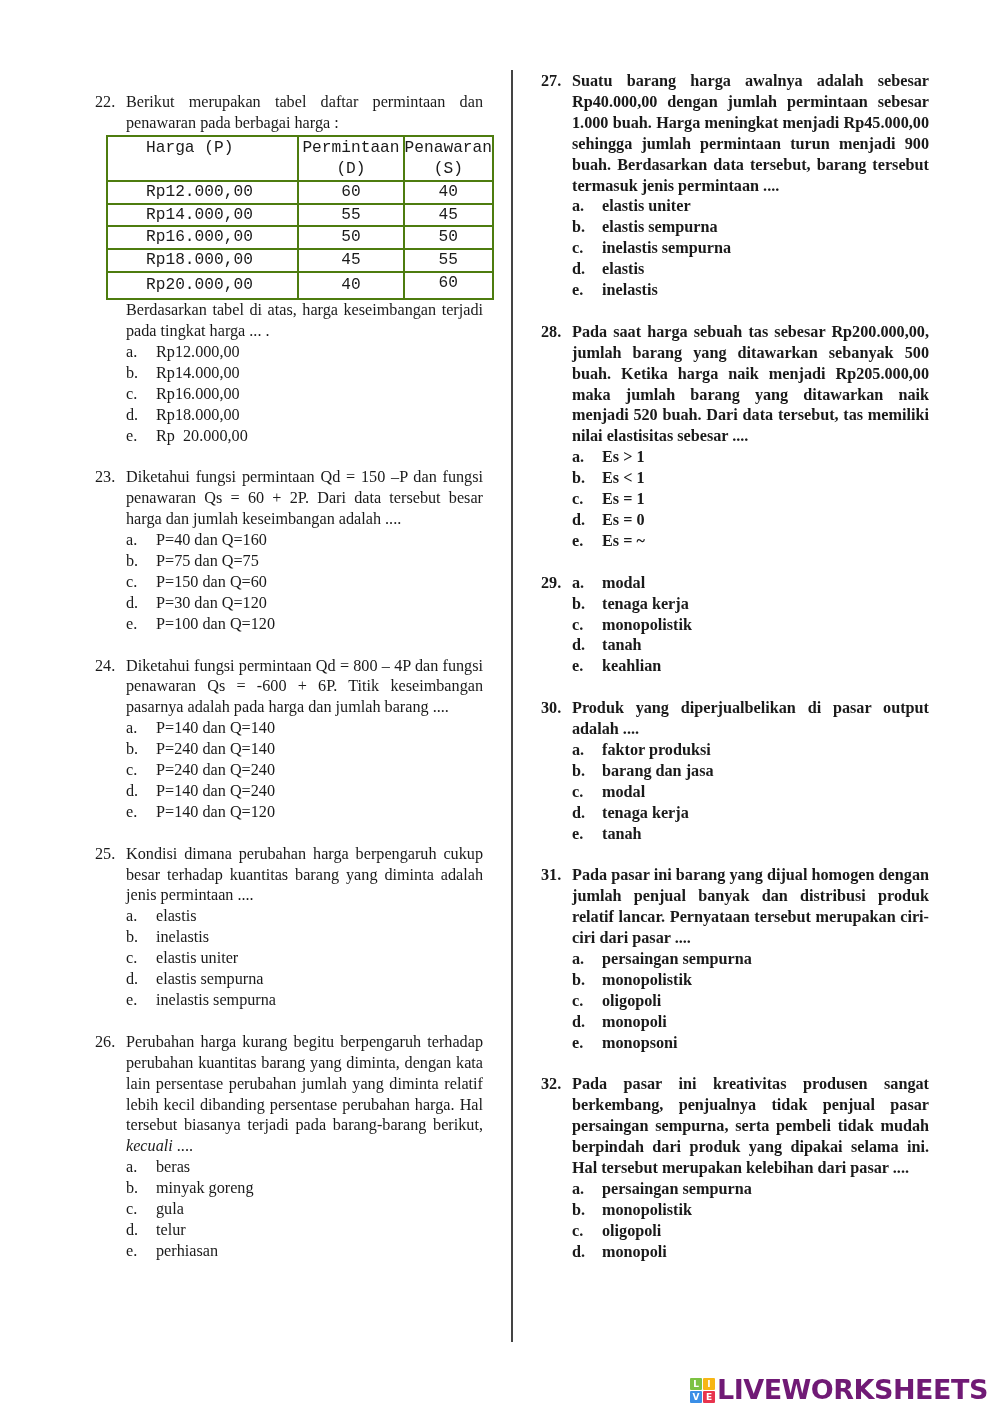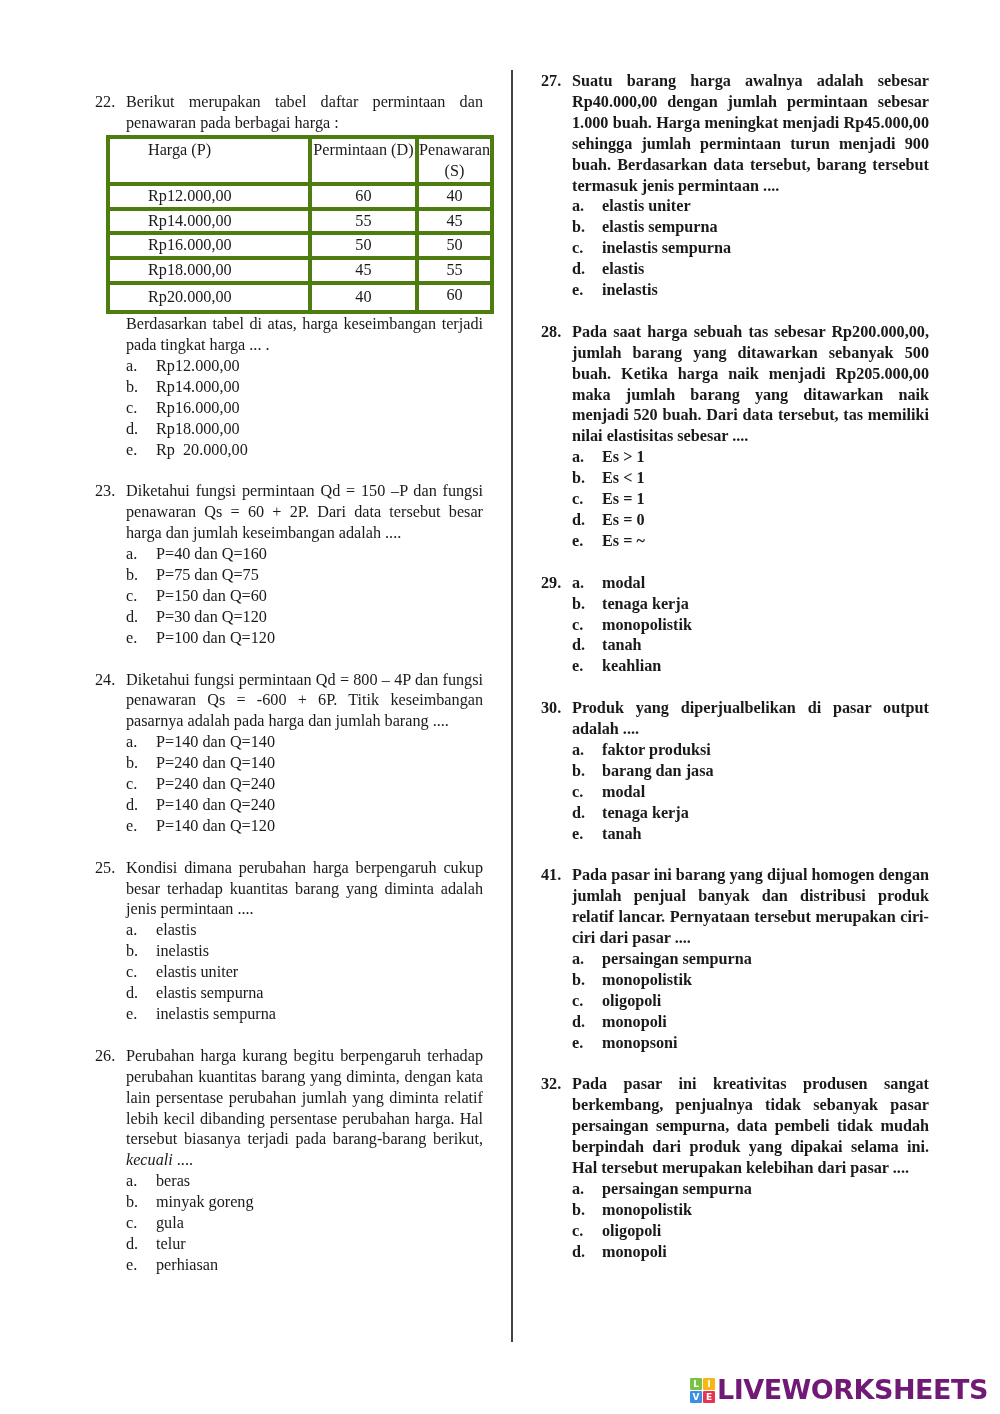--- a/index.html
+++ b/index.html
@@ -11,21 +11,21 @@
   .col-right { left: 541px; top: 71px; width: 388px; font-weight: bold; }
   .divider { position: absolute; left: 511px; top: 70px; width: 2px; height: 1272px; background: #444; }
   .question { position: relative; padding-left: 31px; margin-bottom: 20.9px; }
   .qnum { position: absolute; left: 0; top: 0; }
   .qtext { text-align: justify; text-align-last: left; }
   .qtext em { font-style: italic; }
   .options { list-style: none; margin: 0; padding: 0; }
   .option { position: relative; padding-left: 30px; }
   .opt-letter { position: absolute; left: 0; top: 0; }
   table.dtable { border-collapse: collapse; width: 388px; margin-left: -20px; margin-top: 1px; margin-bottom: 0; font-family: "Liberation Serif", serif; font-size: 16.2px; line-height: 20.9px; }
-  table.dtable th, table.dtable td { border: 4px solid #4d7c0f; font-weight: normal; text-align: center; padding: 0; }
+  table.dtable th, table.dtable td { border: 2px solid #4d7c0f; font-weight: normal; text-align: center; padding: 0; font-family: Liberation Mono, monospace; }
   table.dtable th { vertical-align: top; padding-top: 1px; }
   table.dtable td:first-child, table.dtable th:first-child { text-align: left; padding-left: 38px; }
   table.dtable .c1 { width: 165px; }
   table.dtable .c2 { width: 105px; }
   .after-table { margin-top: 0; }
   .logo { position: absolute; left: 690px; top: 1376px; height: 28px; display: flex; align-items: center; }
   .logo-squares { display: grid; grid-template-columns: 12px 12px; grid-template-rows: 12px 12px; gap: 1px; margin-right: 2px; }
   .sq { font-family: "DejaVu Sans", sans-serif; font-size: 9px; font-weight: bold; color: #fff; display: flex; align-items: center; justify-content: center; border-radius: 1px; }
   .logo-text { font-family: "DejaVu Sans", sans-serif; font-weight: bold; font-size: 27px; color: #17407a; letter-spacing: -0.5px; line-height: 28px; }
 </style>
@@ -179,34 +179,34 @@
       <ul class="options">
         <li class="option"><span class="opt-letter">a.</span><span>faktor produksi</span></li>
         <li class="option"><span class="opt-letter">b.</span><span>barang dan jasa</span></li>
         <li class="option"><span class="opt-letter">c.</span><span>modal</span></li>
         <li class="option"><span class="opt-letter">d.</span><span>tenaga kerja</span></li>
         <li class="option"><span class="opt-letter">e.</span><span>tanah</span></li>
       </ul>
     </div>
 
     <div class="question">
-      <span class="qnum">41.</span>
+      <span class="qnum">31.</span>
       <div class="qtext">Pada pasar ini barang yang dijual homogen dengan jumlah penjual banyak dan distribusi produk relatif lancar. Pernyataan tersebut merupakan ciri-ciri dari pasar ....</div>
       <ul class="options">
         <li class="option"><span class="opt-letter">a.</span><span>persaingan sempurna</span></li>
         <li class="option"><span class="opt-letter">b.</span><span>monopolistik</span></li>
         <li class="option"><span class="opt-letter">c.</span><span>oligopoli</span></li>
         <li class="option"><span class="opt-letter">d.</span><span>monopoli</span></li>
         <li class="option"><span class="opt-letter">e.</span><span>monopsoni</span></li>
       </ul>
     </div>
 
     <div class="question">
       <span class="qnum">32.</span>
-      <div class="qtext">Pada pasar ini kreativitas produsen sangat berkembang, penjualnya tidak sebanyak pasar persaingan sempurna, data pembeli tidak mudah berpindah dari produk yang dipakai selama ini. Hal tersebut merupakan kelebihan dari pasar ....</div>
+      <div class="qtext">Pada pasar ini kreativitas produsen sangat berkembang, penjualnya tidak penjual pasar persaingan sempurna, serta pembeli tidak mudah berpindah dari produk yang dipakai selama ini. Hal tersebut merupakan kelebihan dari pasar ....</div>
       <ul class="options">
         <li class="option"><span class="opt-letter">a.</span><span>persaingan sempurna</span></li>
         <li class="option"><span class="opt-letter">b.</span><span>monopolistik</span></li>
         <li class="option"><span class="opt-letter">c.</span><span>oligopoli</span></li>
         <li class="option"><span class="opt-letter">d.</span><span>monopoli</span></li>
       </ul>
     </div>
   </div>
 
   <div class="logo">

